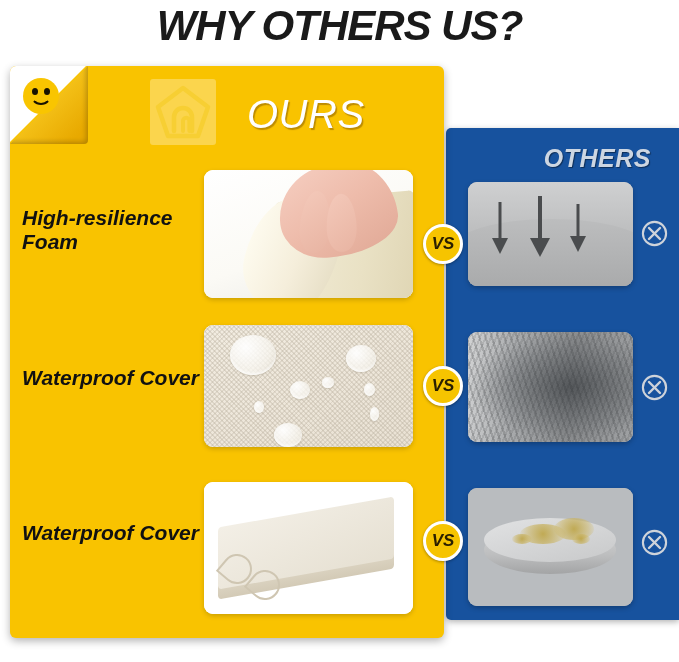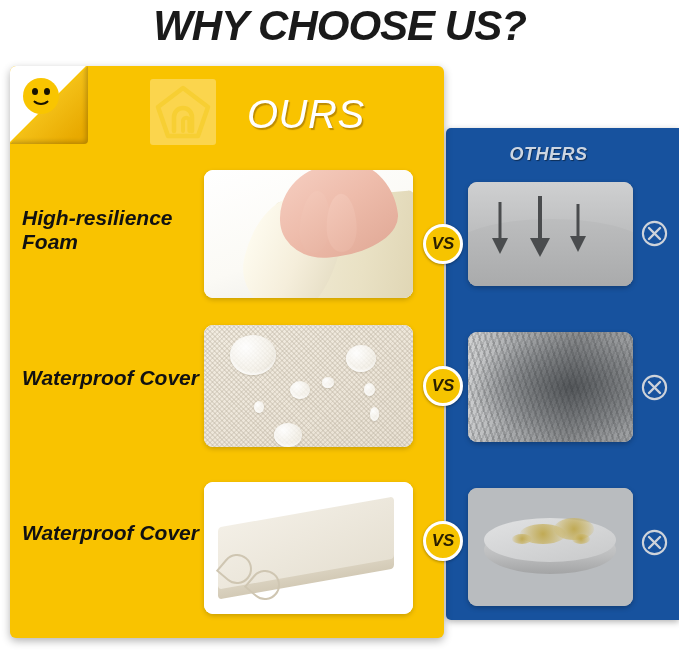--- a/index.html
+++ b/index.html
@@ -40,22 +40,22 @@
     height: 492px;
     background: #17529e;
     border-radius: 5px 0 0 5px;
     box-shadow: 0 2px 6px rgba(0,0,0,0.30);
   }
   .others-title {
     position: absolute;
     top: 16px;
     left: 0;
     width: 205px;
-    text-align: center;
-    font-size: 18px;
+    text-align: right;
+    font-size: 25px;
     font-weight: bold;
     font-style: italic;
     color: #cdd6e2;
     text-shadow: 1px 1px 1px rgba(0,0,0,0.45);
     letter-spacing: 0.5px;
   }
 
   
   .panel-ours {
     position: absolute;
@@ -318,21 +318,21 @@
   }
   .stain {
     position: absolute;
     background: radial-gradient(circle, rgba(190,165,70,0.9) 0%, rgba(205,185,110,0.6) 60%, rgba(205,185,110,0) 100%);
     border-radius: 50%;
   }
 </style>
 </head>
 <body>
 
-<div class="title">WHY CHOOSE US?</div>
+<div class="title">WHY OTHERS US?</div>
 
 <div class="panel-others">
   <div class="others-title">OTHERS</div>
 </div>
 
 <div class="panel-ours">
   <div class="corner-white"></div>
   <div class="corner-curl"></div>
   <div class="smiley">
     <span class="eye l"></span>

